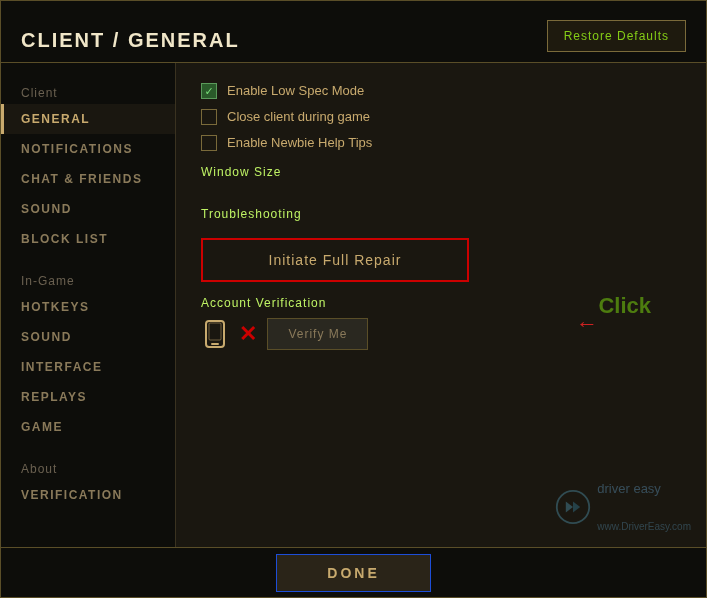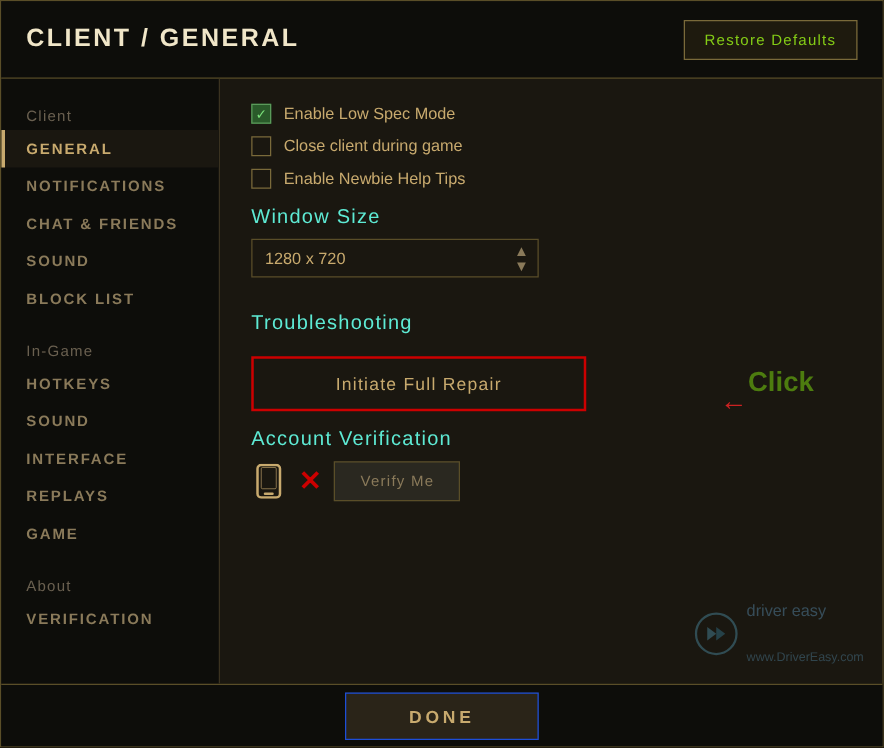--- a/index.html
+++ b/index.html
@@ -20,21 +20,21 @@
       flex-direction: column;
       position: relative;
     }
 
     
     .header {
       background: #0d0d0a;
       border-bottom: 1px solid #5a4e28;
       padding: 10px 20px;
       display: flex;
-      align-items: center;
+      align-items: flex-end;
       justify-content: space-between;
       height: 62px;
     }
 
     .header-title {
       font-size: 20px;
       color: #c8aa6e;
       letter-spacing: 2px;
       font-weight: normal;
     }
@@ -134,22 +134,22 @@
       font-size: 11px;
     }
 
     .checkbox-label {
       color: #c8aa6e;
       font-size: 13px;
     }
 
     
     .section-title {
-      color: #5eead4;
-      font-size: 16px;
+      color: #bef264;
+      font-size: 12px;
       letter-spacing: 1px;
       margin-top: 14px;
       margin-bottom: 8px;
     }
 
     .select-wrapper {
       position: relative;
       width: 230px;
     }
 
@@ -325,28 +325,20 @@
       <div class="checkbox-item">
         <div class="checkbox-box"></div>
         <span class="checkbox-label">Close client during game</span>
       </div>
       <div class="checkbox-item">
         <div class="checkbox-box"></div>
         <span class="checkbox-label">Enable Newbie Help Tips</span>
       </div>
 
       <div class="section-title">Window Size</div>
-      <div class="select-wrapper">
-        <select>
-          <option>1280 x 720</option>
-          <option>1920 x 1080</option>
-          <option>1024 x 768</option>
-        </select>
-        <div class="select-arrows">▲<br>▼</div>
-      </div>
 
       <div class="section-title" style="margin-top:28px;">Troubleshooting</div>
       <button class="repair-btn">Initiate Full Repair</button>
 
       <div style="position:absolute; right:55px; top:230px; pointer-events:none;">
         <span style="color:#4d7c0f; font-size:22px; font-weight:bold; font-family:Arial;">Click</span>
       </div>
       <div style="position:absolute; right:108px; top:245px; pointer-events:none; color:#cc2222; font-size:22px;">
         ←
       </div>

